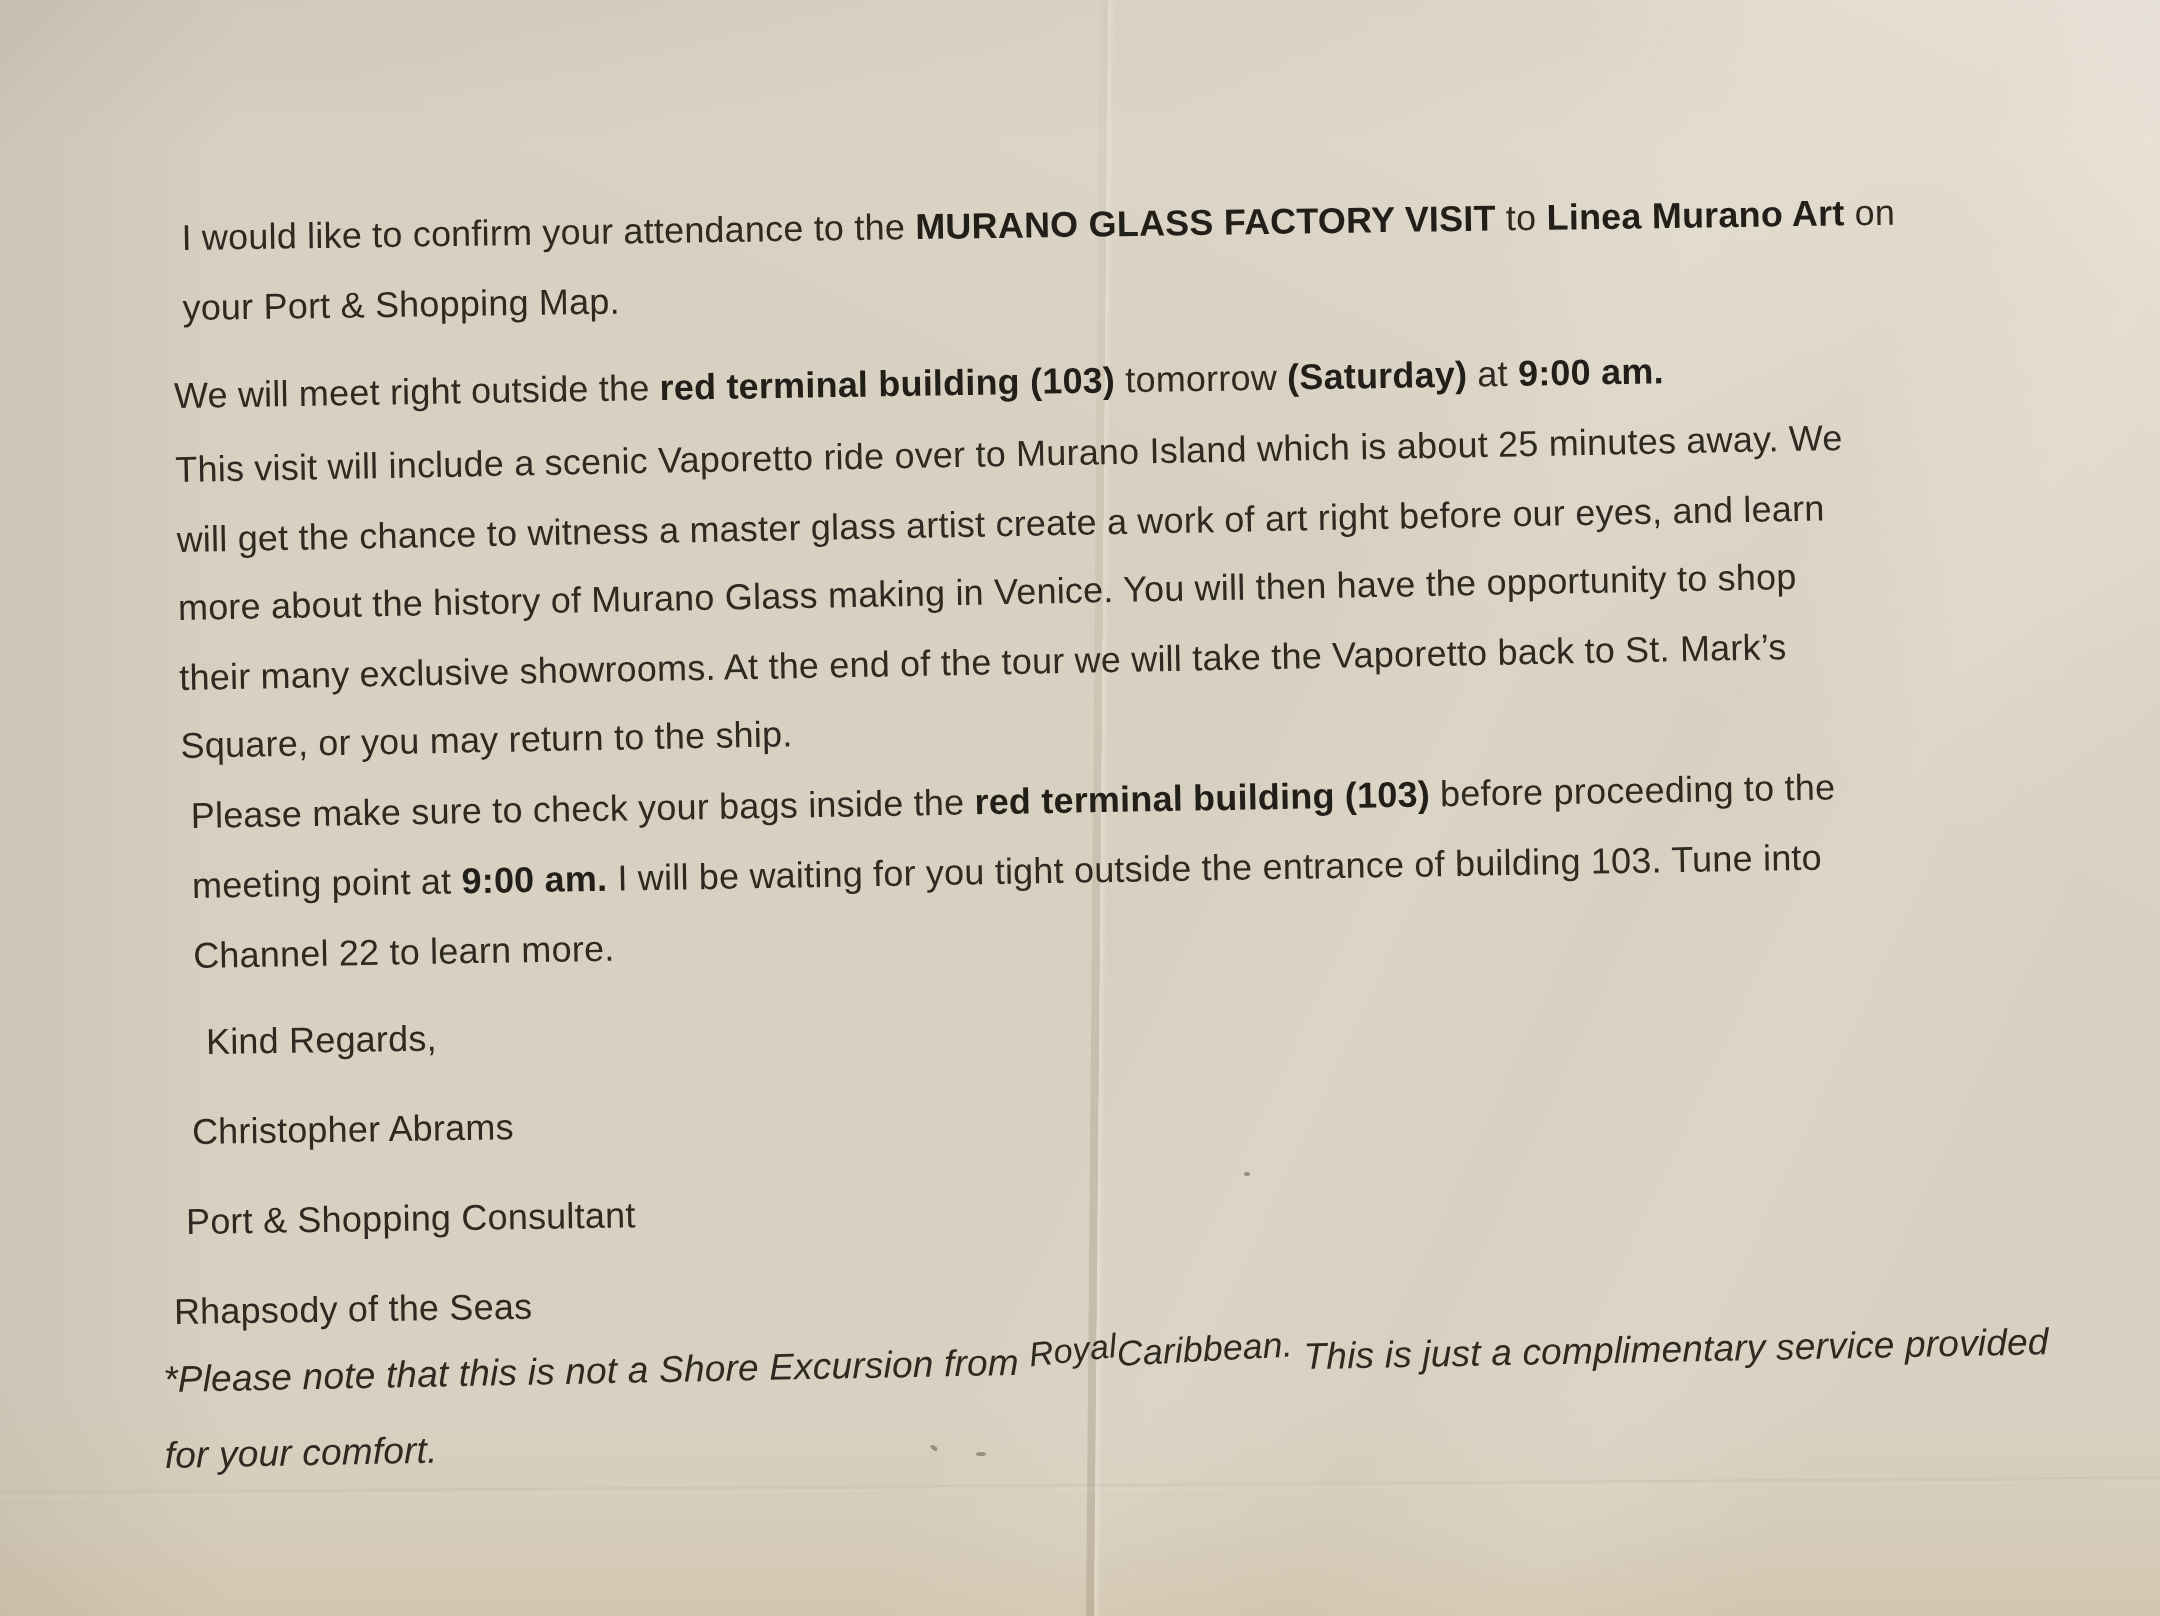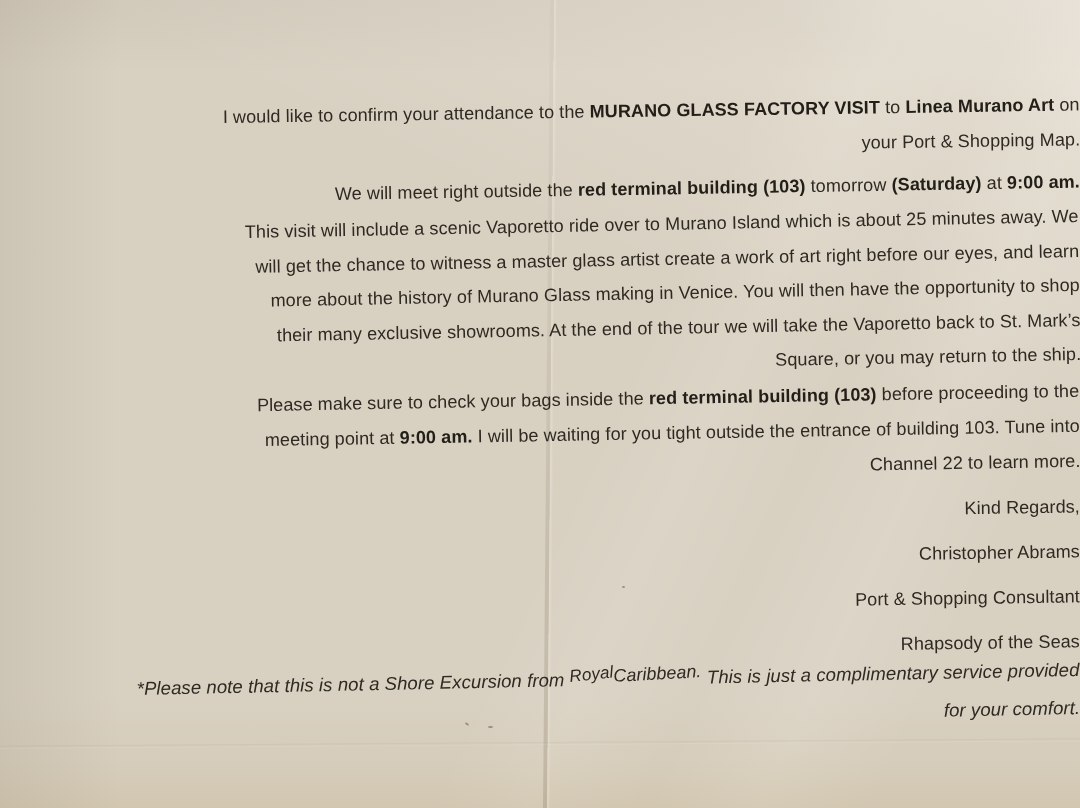--- a/index.html
+++ b/index.html
@@ -9,21 +9,20 @@
     background:#d8d0c1;
   }
   .paper{
     position:relative;width:1080px;height:808px;
     background:
       linear-gradient(0deg, rgba(185,160,110,0.20) 0%, rgba(185,160,110,0.07) 6%, rgba(185,160,110,0) 14%),
       linear-gradient(90deg, rgba(110,100,85,0.11) 0%, rgba(110,100,85,0) 11%),
       linear-gradient(180deg, rgba(110,100,85,0.07) 0%, rgba(110,100,85,0) 9%),
       linear-gradient(115deg, rgba(255,252,245,0) 55%, rgba(255,252,245,0.10) 62%, rgba(255,252,245,0) 70%, rgba(255,252,245,0.12) 78%, rgba(255,252,245,0) 86%),
       #d8d0c1;
-    text-align: right;
   }
   .sheen{
     position:absolute;inset:0;pointer-events:none;
     background:linear-gradient(205deg, rgba(248,245,238,0.55) 0%, rgba(248,245,238,0.26) 12%, rgba(248,245,238,0) 36%);
   }
   .crease-v{
     position:absolute;top:0;bottom:0;left:543px;width:4px;
     transform:rotate(0.5deg);transform-origin:50% 100%;
     background:linear-gradient(180deg, rgba(120,105,80,0.04) 0%, rgba(120,105,80,0.10) 40%, rgba(120,105,80,0.20) 75%, rgba(120,105,80,0.24) 100%);
     box-shadow:2px 0 2px rgba(255,253,247,0.25);

